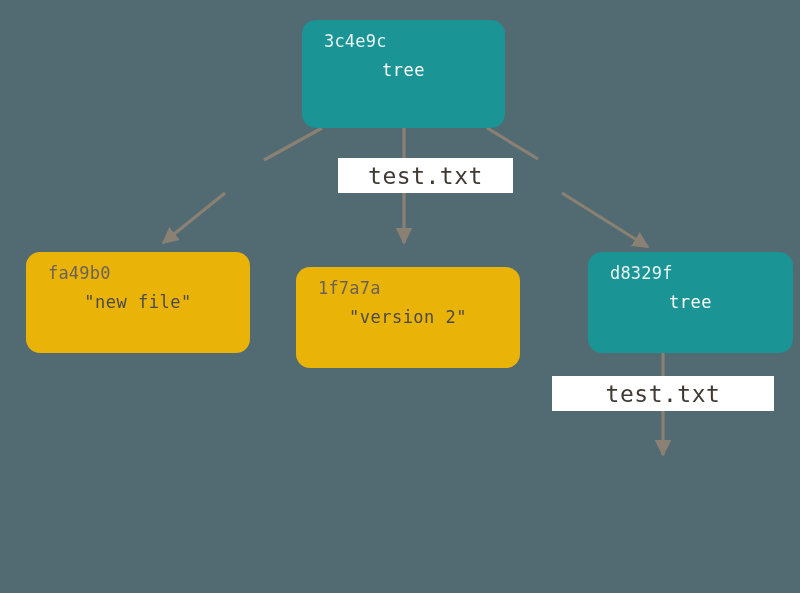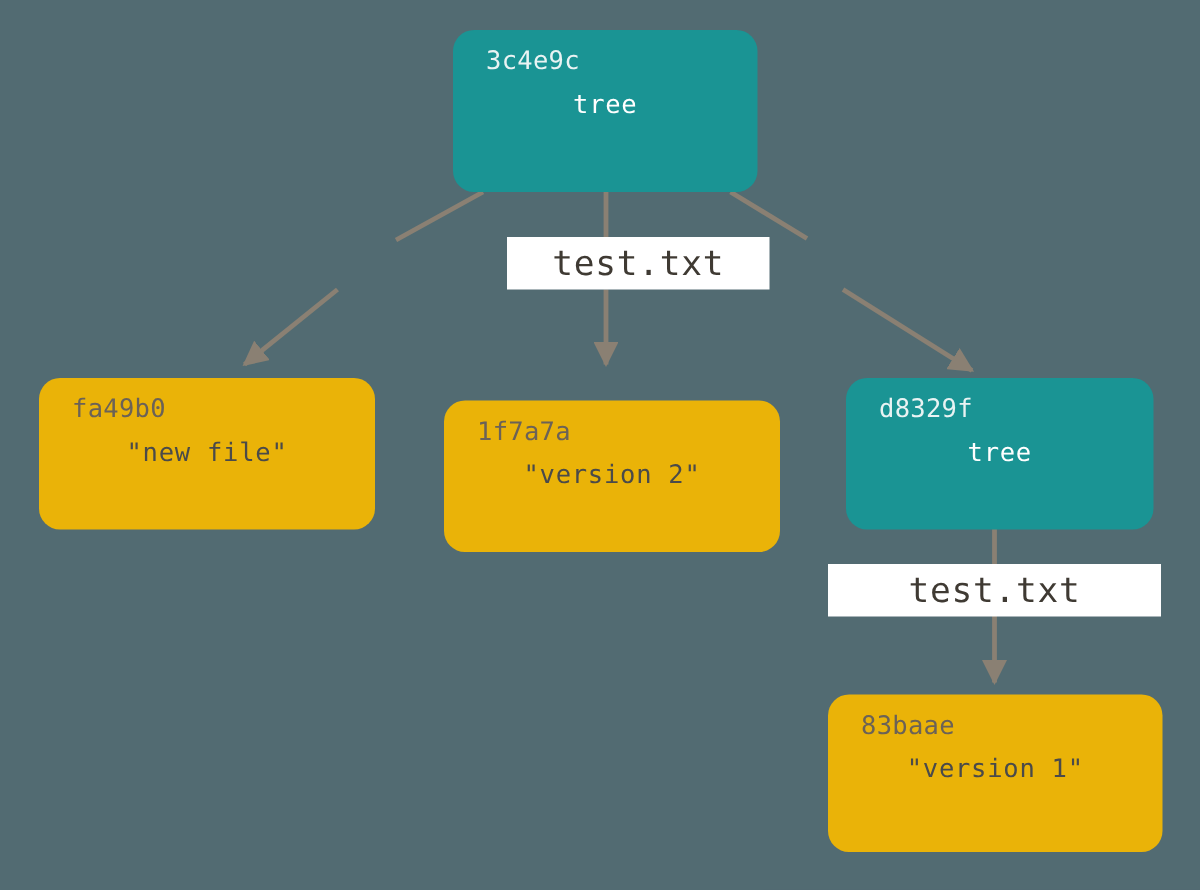--- a/index.html
+++ b/index.html
@@ -121,29 +121,25 @@
   <div class="node blob" style="left:26px; top:252px; width:224px; height:101px;">
     <span class="hash">fa49b0</span>
     <span class="content">"new file"</span>
   </div>
 
   <div class="node blob" style="left:296px; top:267px; width:224px; height:101px;">
     <span class="hash">1f7a7a</span>
     <span class="content">"version 2"</span>
   </div>
 
-  <div class="node tree" style="left:564px; top:252px; width:205px; height:101px;">
+  <div class="node tree" style="left:588px; top:252px; width:205px; height:101px;">
     <span class="hash">d8329f</span>
     <span class="content">tree</span>
   </div>
 
-  <div class="node blob" style="left:552px; top:463px; width:223px; height:105px;">
-    <span class="hash">83baae</span>
-    <span class="content">"version 1"</span>
-  </div>
 
 
   <div class="edge-label" style="left:338px; top:158px; width:175px; height:35px;">
     <span>test.txt</span>
   </div>
 
 
   <div class="edge-label" style="left:552px; top:376px; width:222px; height:35px;">
     <span>test.txt</span>
   </div>

